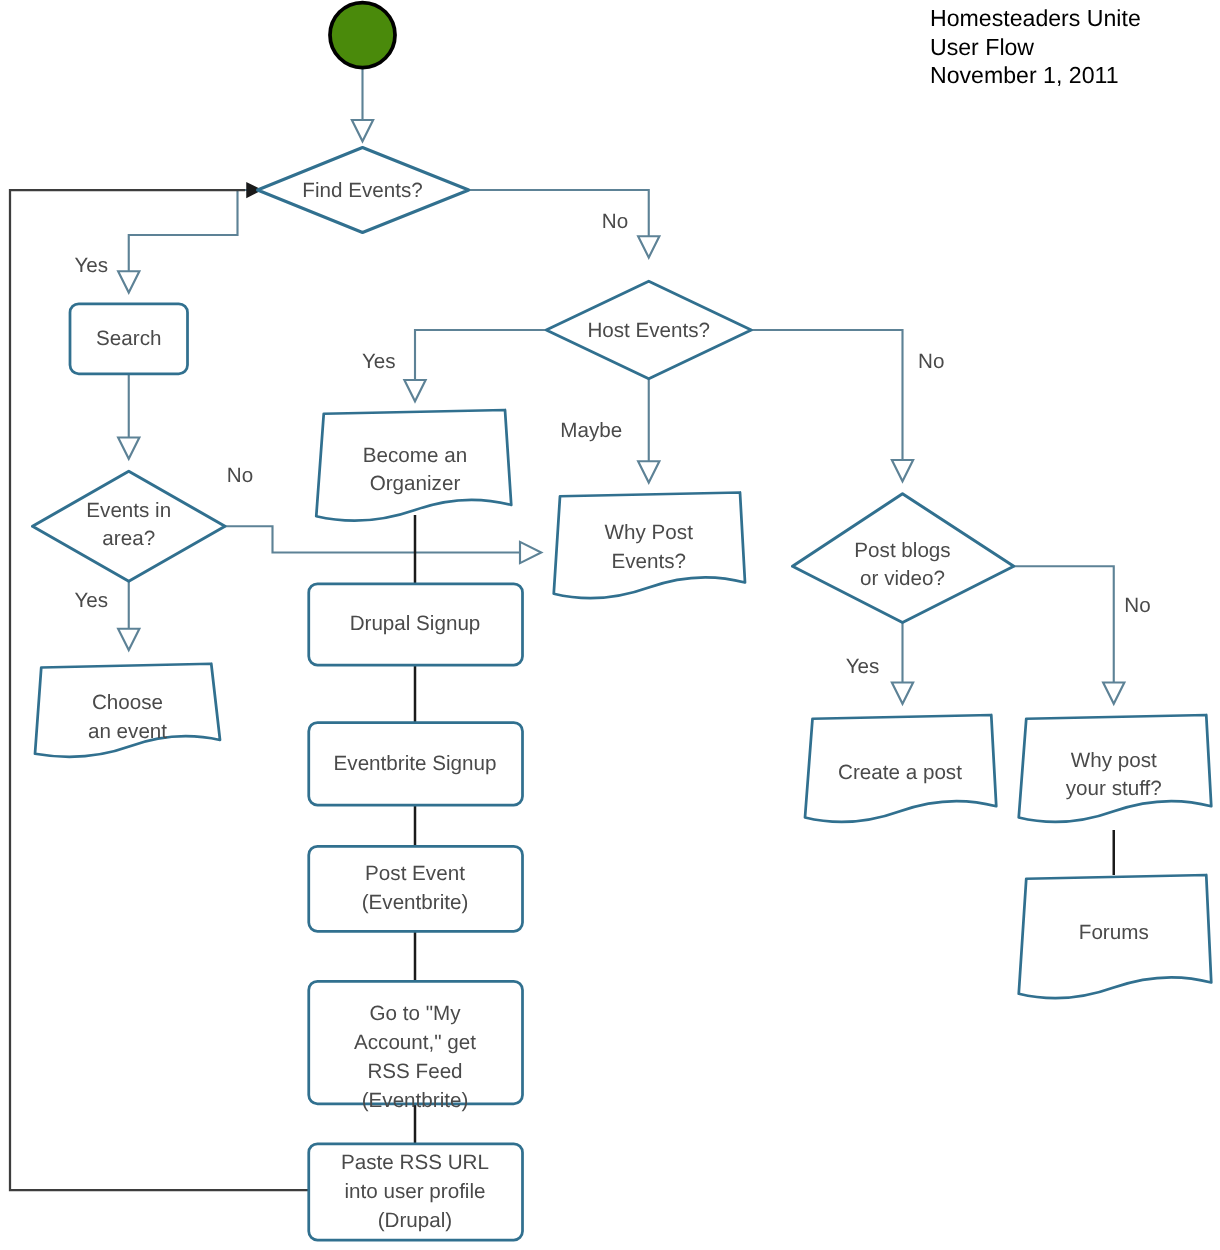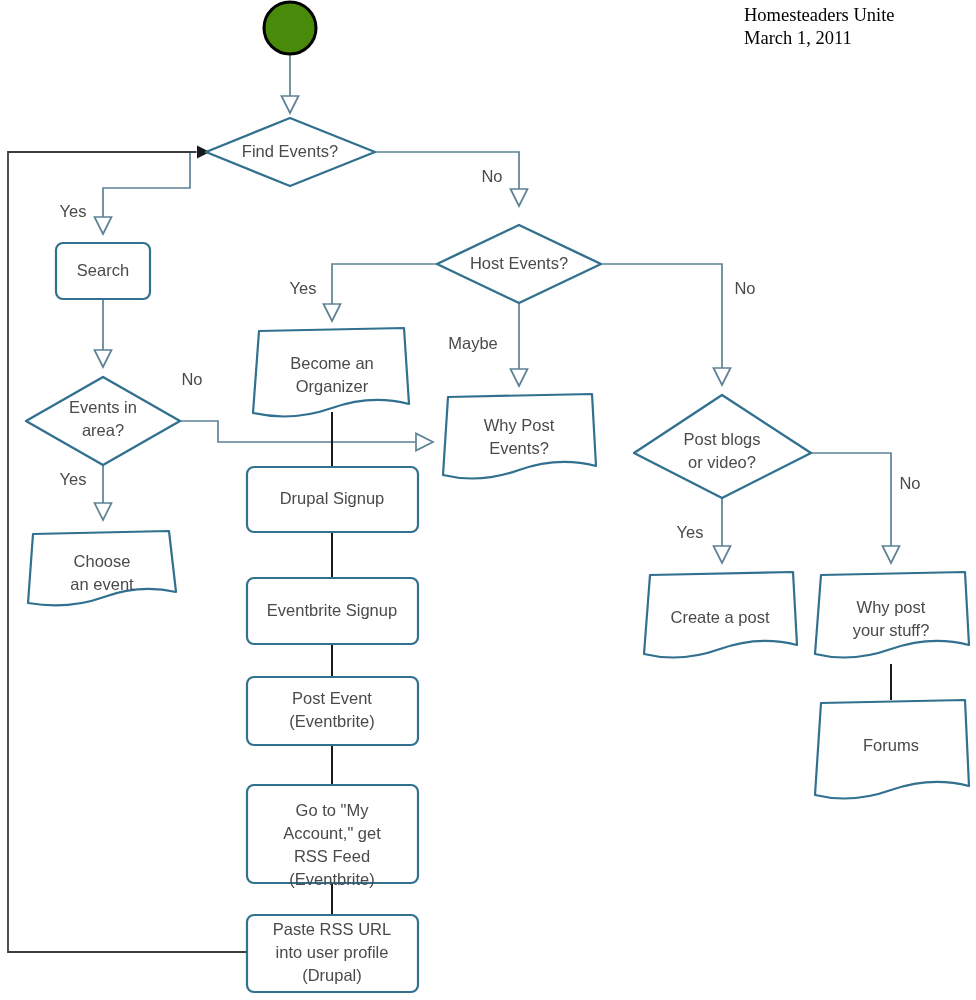--- a/index.html
+++ b/index.html
@@ -78,21 +78,21 @@
     font-size: 16.5px;
     fill: #4a4a4a;
     text-anchor: middle;
     dominant-baseline: middle;
   }
   #title-block {
     position: absolute;
     top: 4px;
     left: 744px;
     width: 232px;
-    font-family: Liberation Serif, serif;
+    font-family: Liberation Sans, sans-serif;
     font-size: 18.5px;
     line-height: 22.5px;
     color: #000000;
     white-space: nowrap;
   }
   #title-block div {
     display: block;
   }
 </style>
 </head>
@@ -289,16 +289,17 @@
     <text class="edge-label" x="303" y="290">Yes</text>
     <text class="edge-label" x="473" y="345">Maybe</text>
     <text class="edge-label" x="745" y="290">No</text>
     <text class="edge-label" x="690" y="534">Yes</text>
     <text class="edge-label" x="910" y="485">No</text>
 
   </svg>
 
   <div id="title-block">
     <div>Homesteaders Unite</div>
-    <div>March 1, 2011</div>
+    <div>User Flow</div>
+    <div>November 1, 2011</div>
   </div>
 
 </div>
 
 </body></html>

